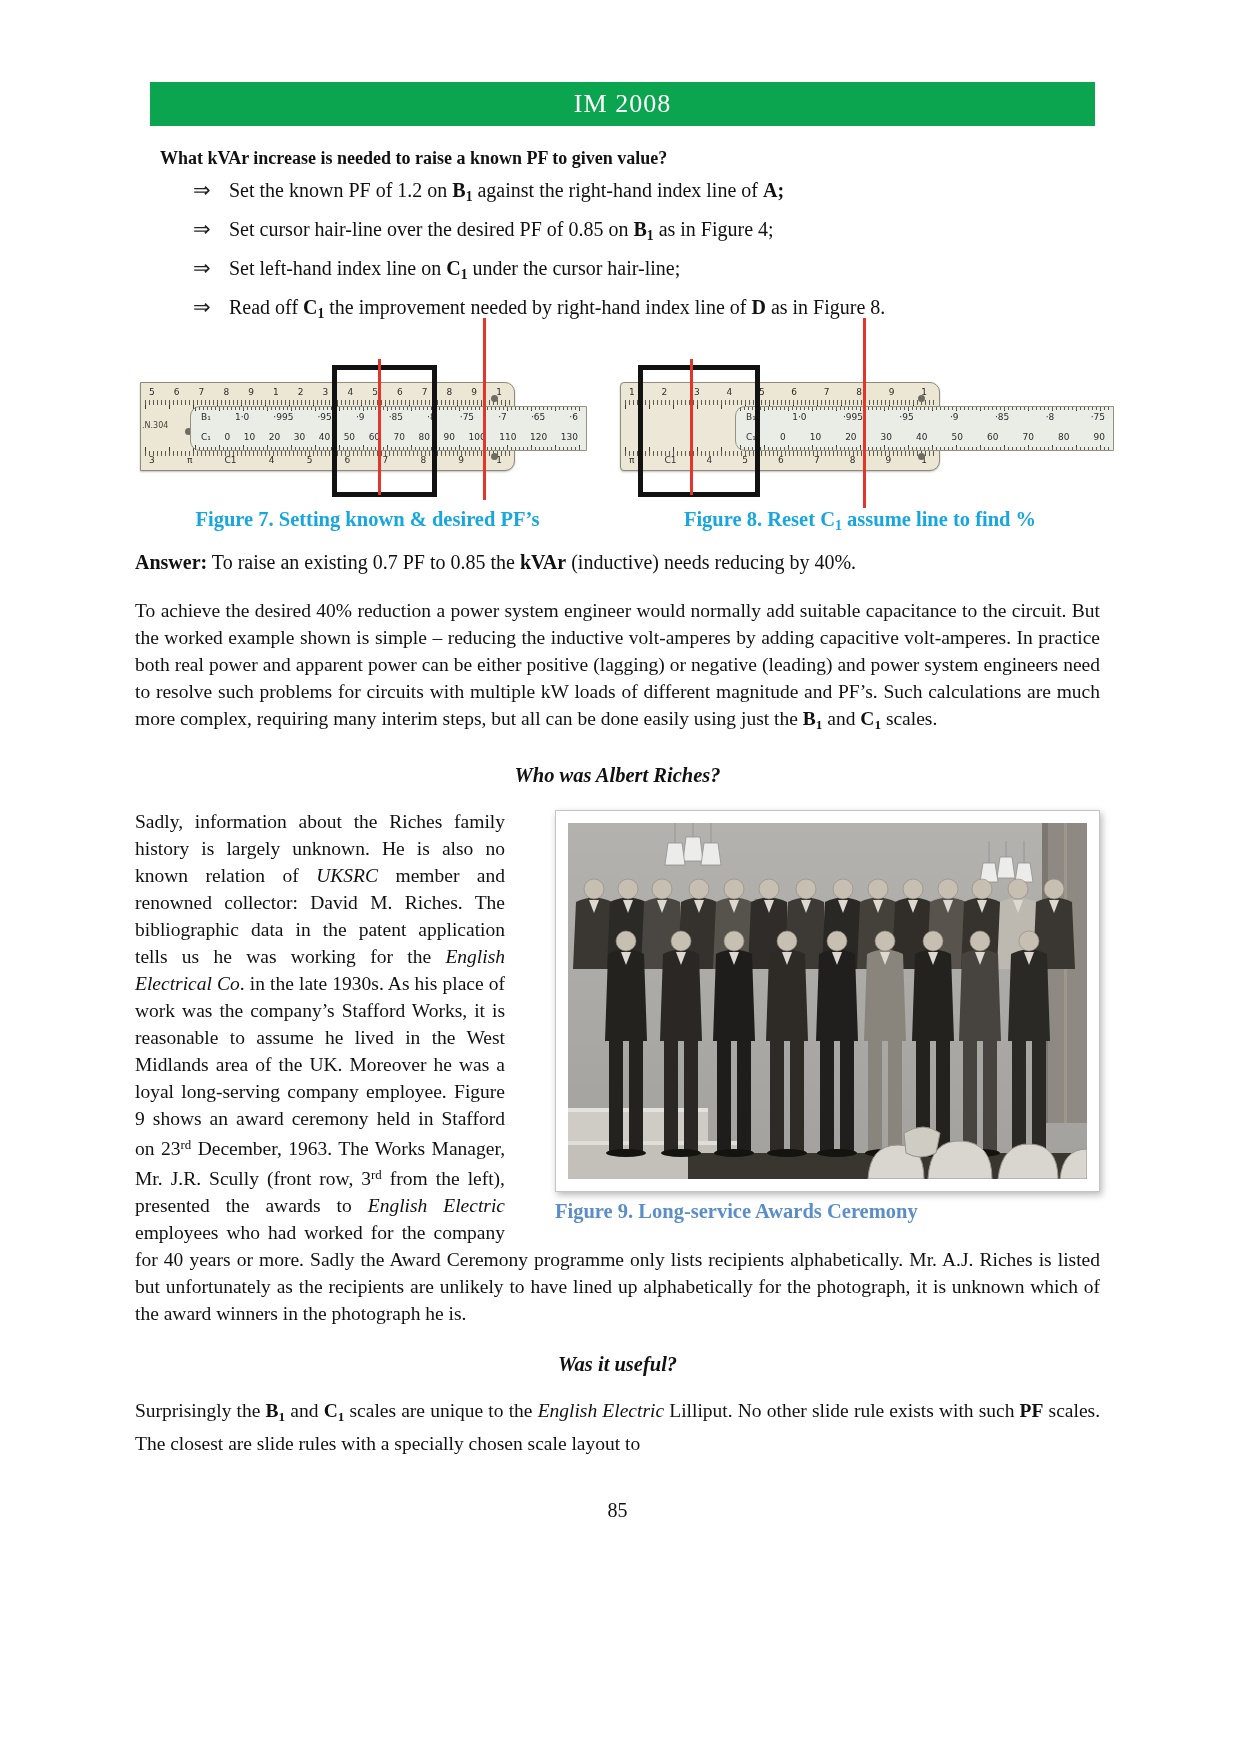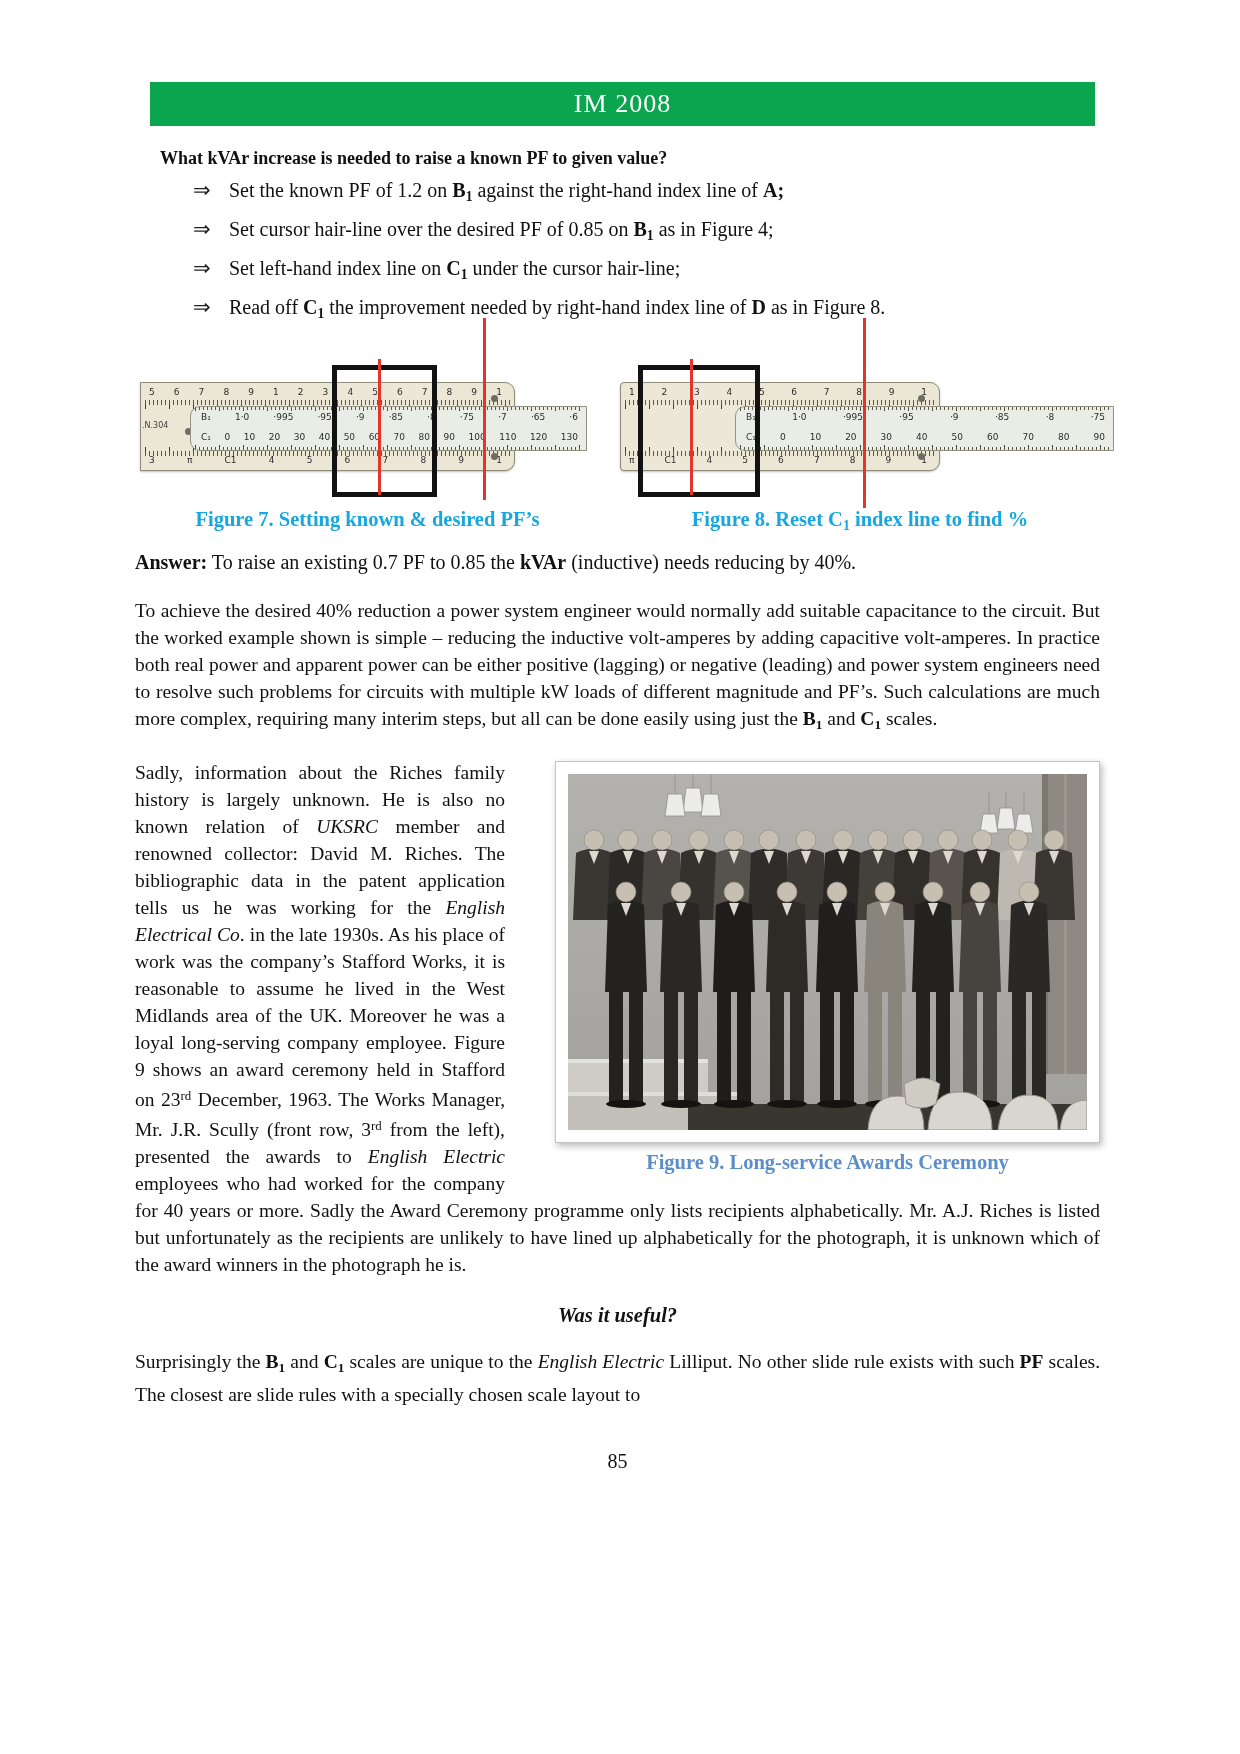--- a/index.html
+++ b/index.html
@@ -43,21 +43,21 @@
           color:var(--caption_cyan,#17a7e0);}
 
   .answer{margin-top:15px;font-size:20px;line-height:27px;}
   .para{margin-top:21px;font-size:19.5px;line-height:27px;text-align:justify;}
   .crosshead{margin-top:26px;text-align:center;font-size:20.5px;font-weight:bold;font-style:italic;}
 
   .photofloat{float:right;width:545px;margin:2px 0 8px 50px;}
   .photoframe{background:#fff;border:1px solid #c4c4c4;padding:12px;
               box-shadow:2px 3px 7px rgba(0,0,0,.28);}
   .photoframe svg{display:block;}
-  .photocap{margin-top:6px;text-align:center;font-weight:bold;font-size:20.5px;
+  .photocap{margin-top:6px;text-align:left;font-weight:bold;font-size:20.5px;
             color:var(--caption_blue,#5b8ec8);}
 
   .pagenum{clear:both;margin-top:42px;text-align:center;font-size:20px;}
 </style>
 </head>
 <body>
 
 <div class="page">
 
   <div class="banner">
@@ -222,28 +222,29 @@
               <span>70</span>
               <span>80</span>
               <span>90</span>
             </div>
           <div class="tickup" style="bottom:0;height:5px;background-size:100% 3px,100% 5px;"></div>
         </div>
         <div class="cursorbox" style="left:18px;top:33px;width:112px;height:122px;"></div>
         <div class="hairline" style="left:70px;top:27px;height:136px;"></div>
         <div class="hairline" style="left:243px;top:-14px;height:190px;"></div>
       </div>
-      <div class="figcap"><span>Figure 8. Reset C</span><sub>1</sub><span> index line to find %</span></div>
+      <div class="figcap"><span>Figure 8. Reset C</span><sub>1</sub><span> assume line to find %</span></div>
     </div>
   </div>
 
   <div class="answer"><span style="font-weight: bold;">Answer:</span><span> To raise an existing 0.7 PF to 0.85 the </span><span style="font-weight: bold;">kVAr</span><span> (inductive) needs reducing by 40%.</span></div>
 
   <div class="para"><span>To achieve the desired 40% reduction a power system engineer would normally add suitable capacitance to the circuit. But the worked example shown is simple – reducing the inductive volt-amperes by adding capacitive volt-amperes. In practice both real power and apparent power can be either positive (lagging) or negative (leading) and power system engineers need to resolve such problems for circuits with multiple kW loads of different magnitude and PF’s. Such calculations are much more complex, requiring many interim steps, but all can be done easily using just the </span><span style="font-weight: bold;">B</span><sub style="font-weight: bold;">1</sub><span> and </span><span style="font-weight: bold;">C</span><sub style="font-weight: bold;">1</sub><span> scales.</span></div>
 
+  <div class="crosshead">Who was Albert Riches?</div>
 
   <div class="para">
     <span class="photofloat">
       <span class="photoframe" style="display:block;">
         <span style="display:block;">
           <svg width="519" height="356" viewBox="0 0 519 356" xmlns="http://www.w3.org/2000/svg">
             <defs>
               <linearGradient id="wall" x1="0" y1="0" x2="0" y2="1">
                 <stop offset="0" stop-color="#b4b2ae"></stop>
                   <stop offset="1" stop-color="#a3a19d"></stop>

